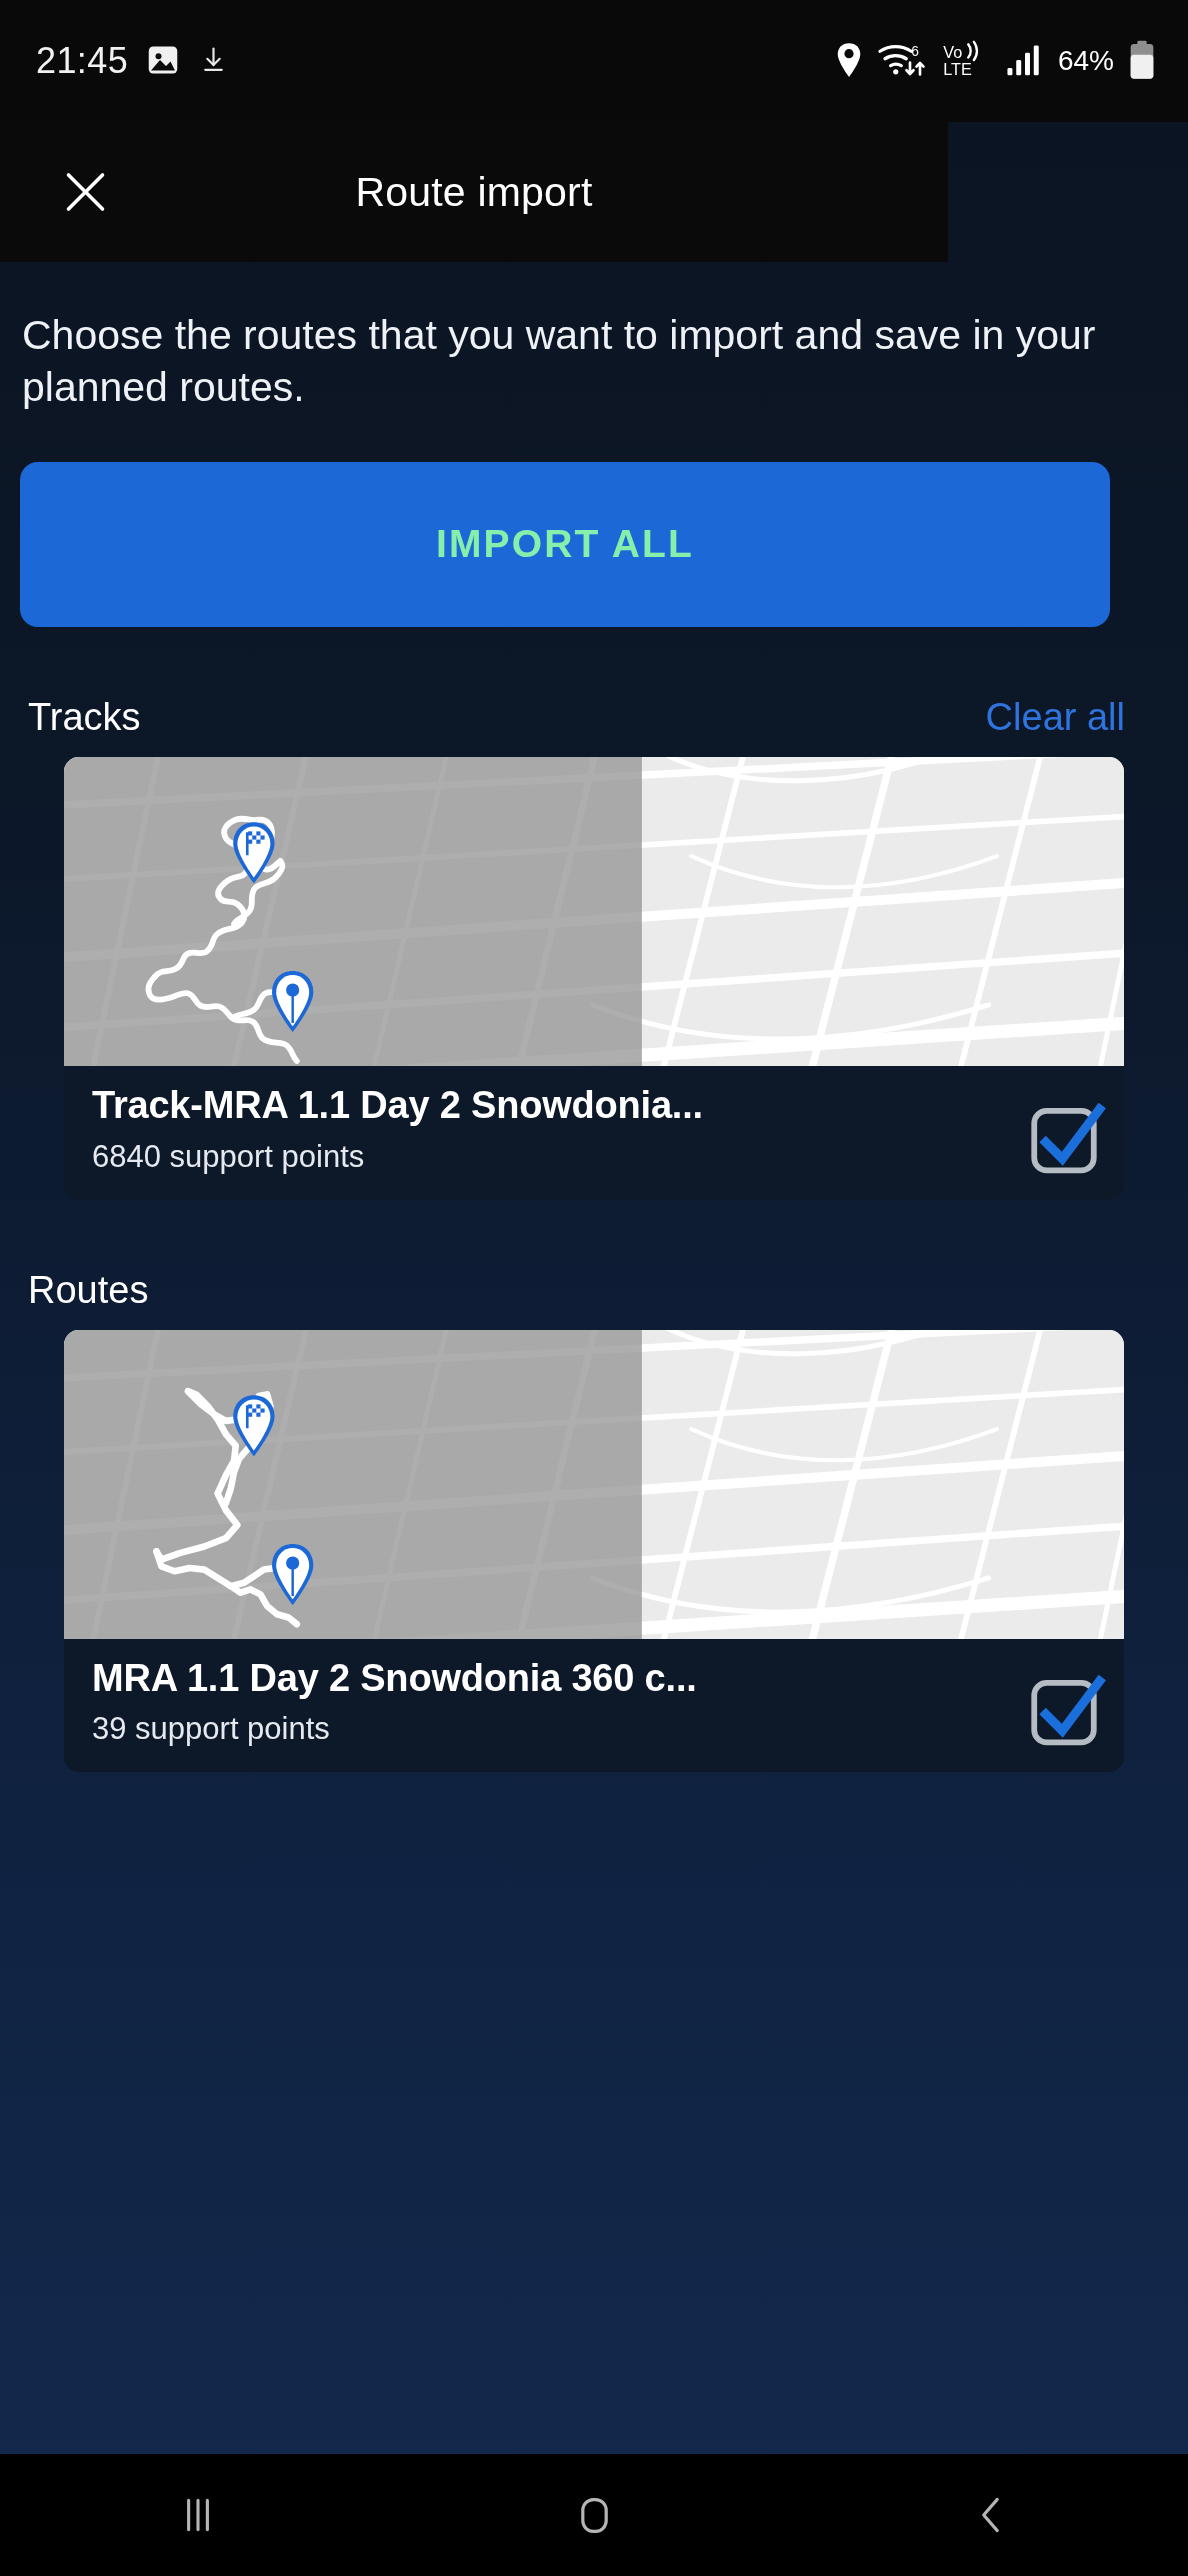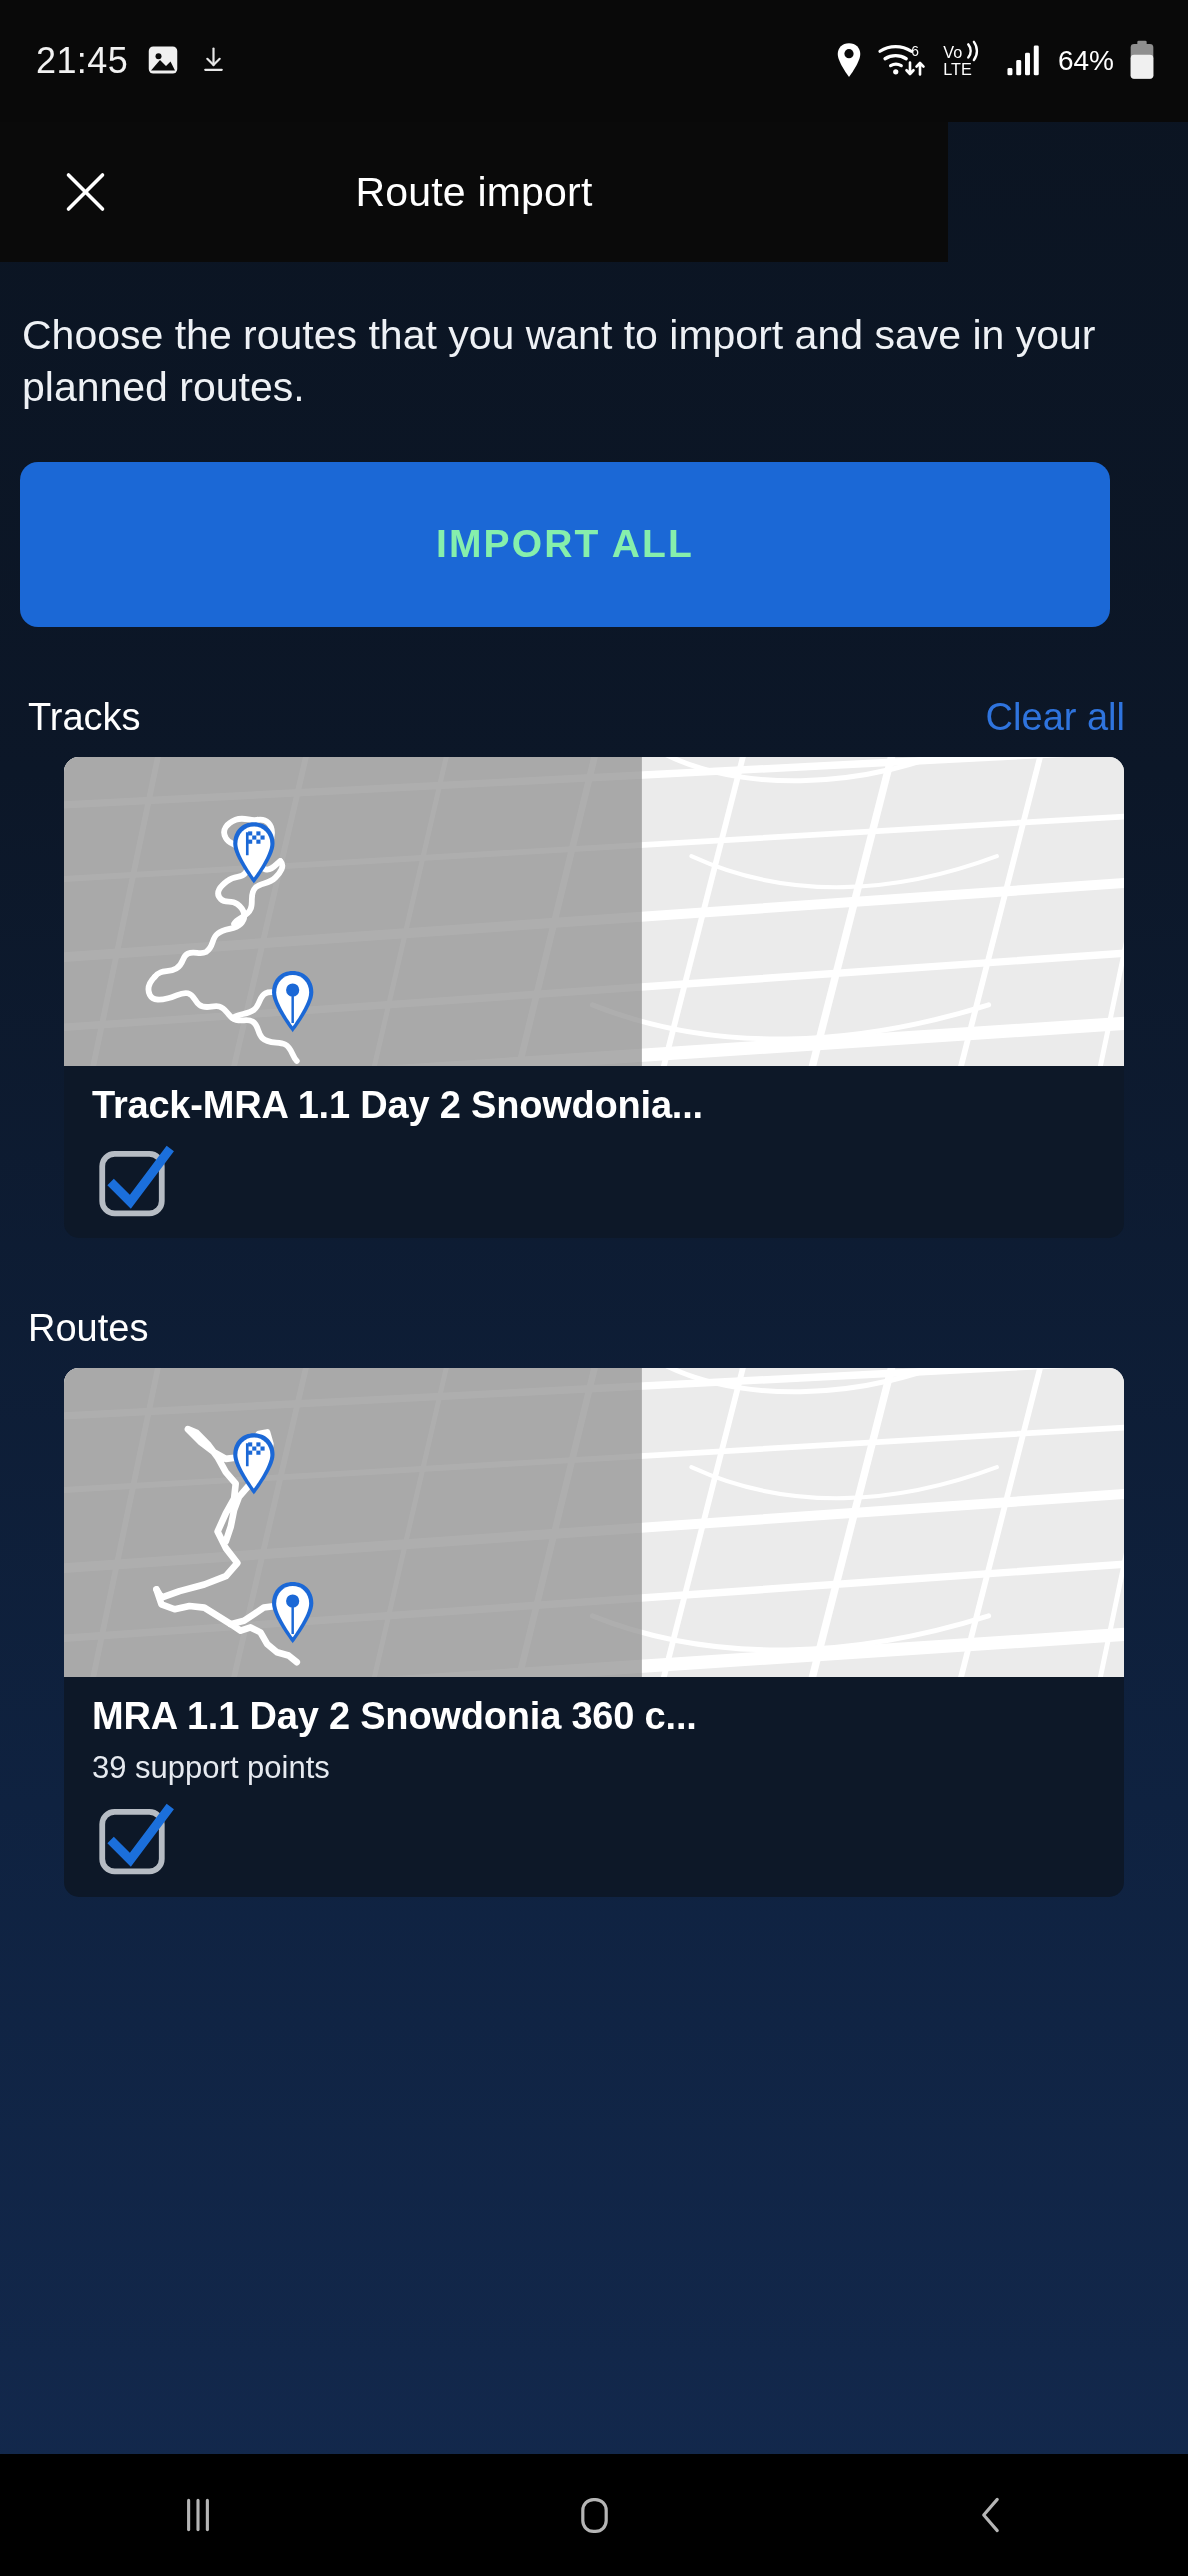--- a/index.html
+++ b/index.html
@@ -70,21 +70,21 @@
     position:relative; margin:0 64px; width:1060px;
     background:#0d1828; border-radius:15px; overflow:hidden;
   }
   .thumb{
     position:relative; width:100%; height:309px; overflow:hidden;
     background:#e9e9e9;
   }
   .thumb svg{ position:absolute; inset:0; width:100%; height:100%; display:block; }
   .card-body{
     position:relative; padding:18px 25px 25px 28px;
-    display:flex; align-items:flex-start; justify-content:flex-end;flex-direction:column;
+    display:flex; align-items:flex-start; justify-content:flex-end;
   }
   .card-texts{ flex:1; min-width:0; padding-right:16.5px; }
   .card-title{
     color:#ffffff; font-size:38px; font-weight:700; letter-spacing:-0.2px;
     white-space:nowrap; overflow:hidden; text-overflow:ellipsis;
   }
   .card-sub{ color:#e6eaf0; font-size:31px; font-weight:400; margin-top:11.6px; }
   .checkbox{
     position:relative; width:71px; height:71px; flex:0 0 71px; margin-top:15px; margin-right:3.3px;
   }
@@ -263,20 +263,21 @@
                 <rect x="-7" y="5" width="5" height="5" fill="#1b68d6"></rect>
                 <rect x="3" y="5" width="5" height="5" fill="#1b68d6"></rect>
               </g>
             </g>
           </g>
         </svg>
       </div>
       <div class="card-body">
         <div class="card-texts">
           <div class="card-title">Track-MRA 1.1 Day 2 Snowdonia...</div>
+          <div class="card-sub">6840 support points</div>
         </div>
         <div class="checkbox">
           <svg width="86" height="86" viewBox="0 0 104 104">
             <rect x="16" y="24" width="72" height="72" rx="15" fill="none" stroke="#b6bcc4" stroke-width="7"></rect>
             <path d="M30 62 L50 82 L95 22" fill="none" stroke="#1b6fdb" stroke-width="11" stroke-linecap="square" stroke-linejoin="miter"></path>
           </svg>
         </div>
       </div>
     </div>
 

